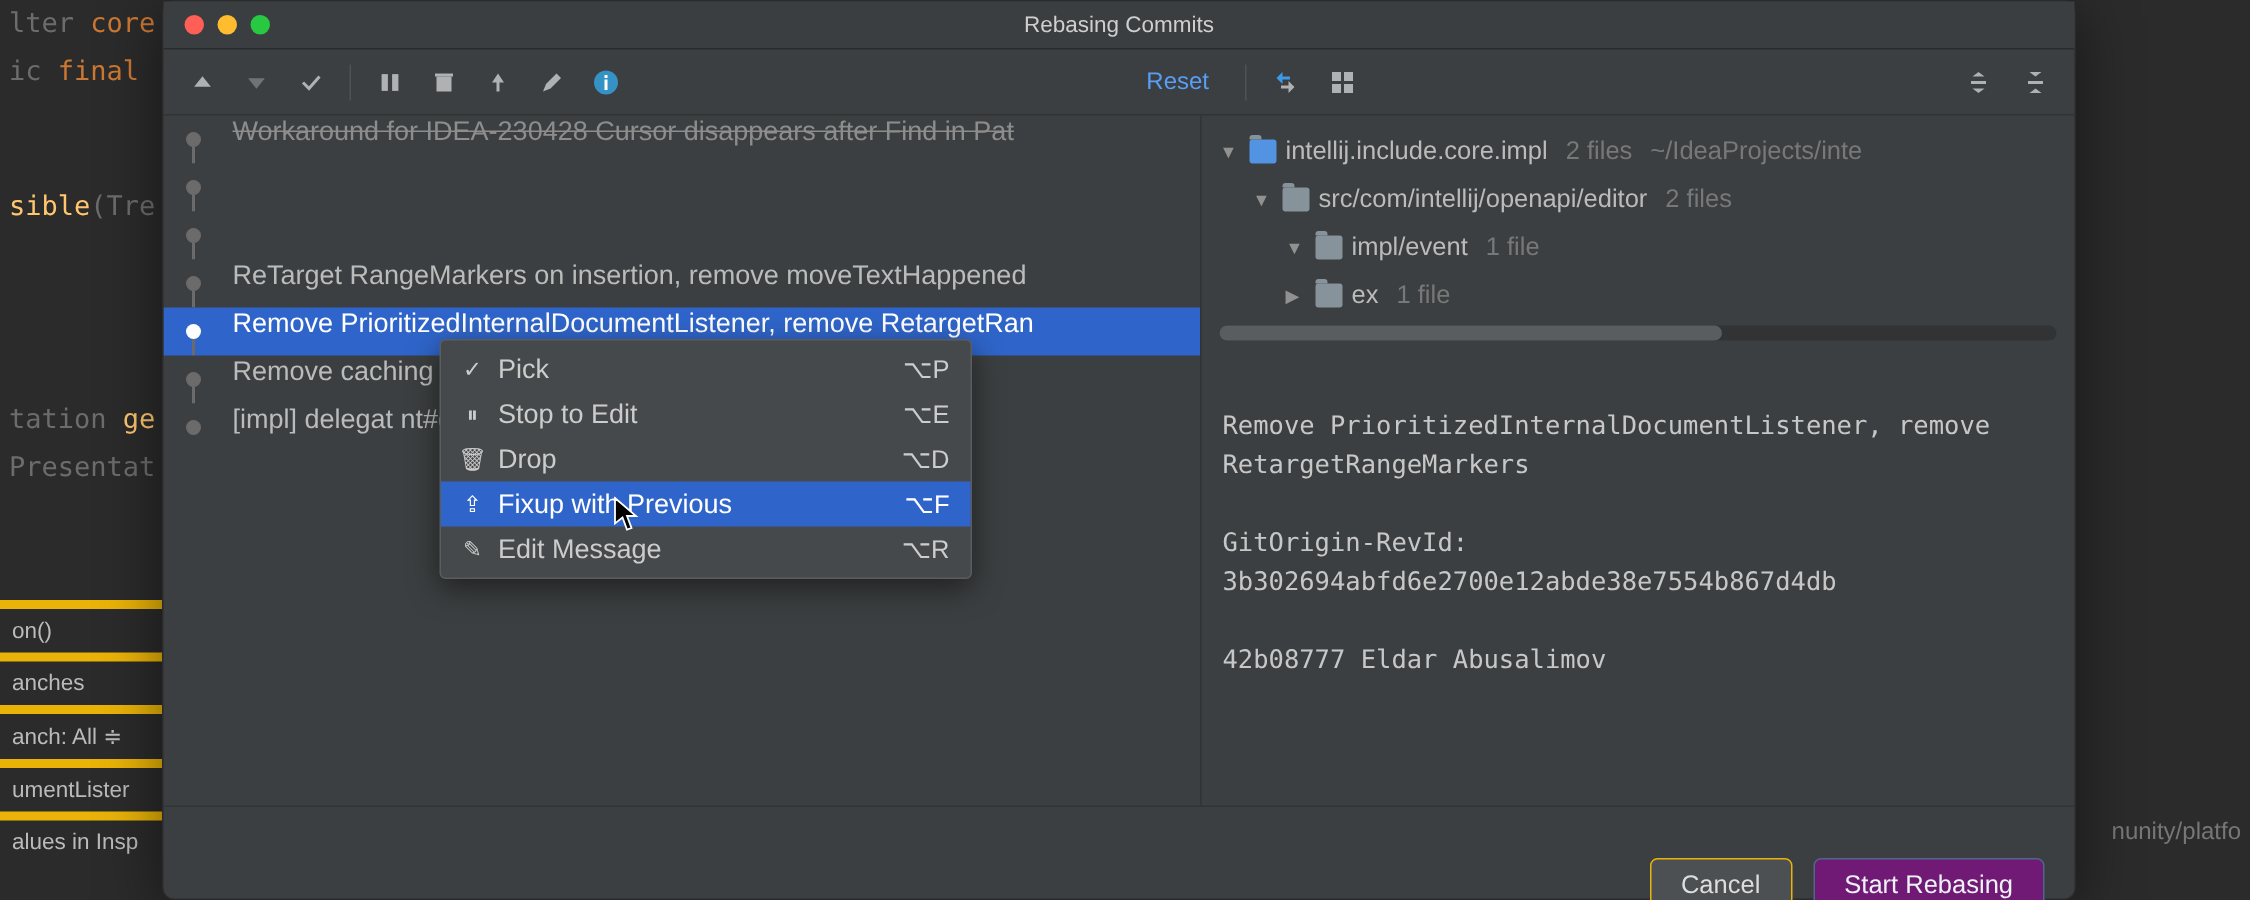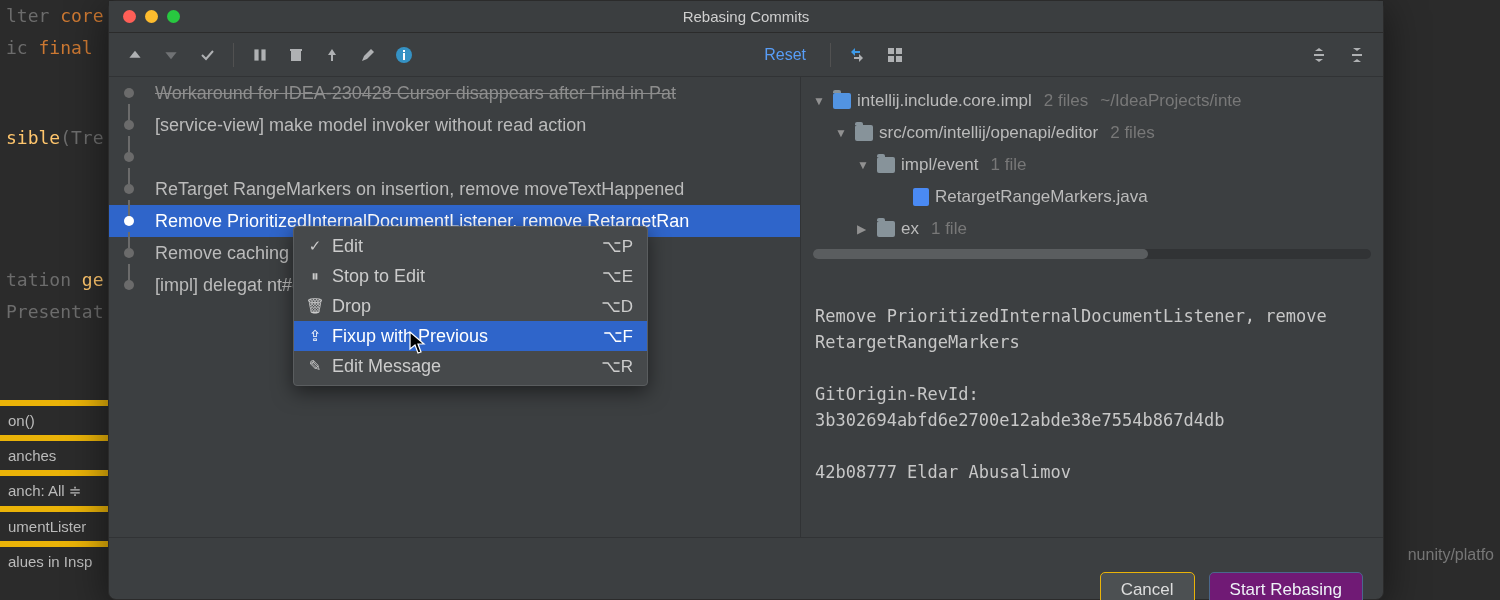--- a/index.html
+++ b/index.html
@@ -94,21 +94,20 @@
 
   
   .commits {
     width: 692px;
     border-right: 1px solid #313335;
     overflow: hidden;
     position: relative;
   }
   .commit-row {
     display: flex;
-    align-items: center;
     height: 32px;
     font-size: 18px;
     color: #bbbbbb;
     white-space: nowrap;
     overflow: hidden;
     padding-left: 8px;
   }
   .commit-row.selected { background: #2f65ca; color: #fff; }
   .commit-row.striked { text-decoration: line-through; color: #8d8d8d; }
   .gutter {
@@ -374,21 +373,20 @@
             <span class="dot"></span>
           </span>
         <span class="commit-msg">Workaround for IDEA-230428 Cursor disappears after Find in Pat</span>
       </div>
       <div class="commit-row">
         <span class="gutter">
             <span class="line up"></span>
             <span class="line down"></span>
             <span class="dot"></span>
           </span>
-        <span class="commit-msg">[service-view] make model invoker without read action</span>
       </div>
       <div class="commit-row">
         <span class="gutter">
             <span class="line up"></span>
             <span class="line down"></span>
             <span class="dot"></span>
           </span>
       </div>
       <div class="commit-row">
         <span class="gutter">
@@ -418,21 +416,21 @@
         <span class="gutter">
             <span class="line up"></span>
             <span class="dot"></span>
           </span>
         <span class="commit-msg">[impl] delegat                                                      nt#getOwnRefe</span>
       </div>
 
       <div class="ctx-menu">
         <div class="ctx-item">
           <span class="mi-icon">✓</span>
-          <span class="mi-label">Edit</span>
+          <span class="mi-label">Pick</span>
           <span class="mi-short">⌥P</span>
         </div>
         <div class="ctx-item">
           <span class="mi-icon">⏸</span>
           <span class="mi-label">Stop to Edit</span>
           <span class="mi-short">⌥E</span>
         </div>
         <div class="ctx-item">
           <span class="mi-icon">🗑</span>
           <span class="mi-label">Drop</span>
@@ -471,24 +469,20 @@
           <span class="folder"></span>
           <span>src/com/intellij/openapi/editor</span>
           <span class="dim">2 files</span>
         </div>
         <div class="tree-row ind2">
           <span class="arrow">▼</span>
           <span class="folder"></span>
           <span>impl/event</span>
           <span class="dim">1 file</span>
         </div>
-        <div class="tree-row ind4">
-          <span class="file-ico"></span>
-          <span>RetargetRangeMarkers.java</span>
-        </div>
         <div class="tree-row ind2">
           <span class="arrow">▶</span>
           <span class="folder"></span>
           <span>ex</span>
           <span class="dim">1 file</span>
         </div>
       </div>
       <div class="hscroll">
           <div class="thumb"></div>
         </div>

